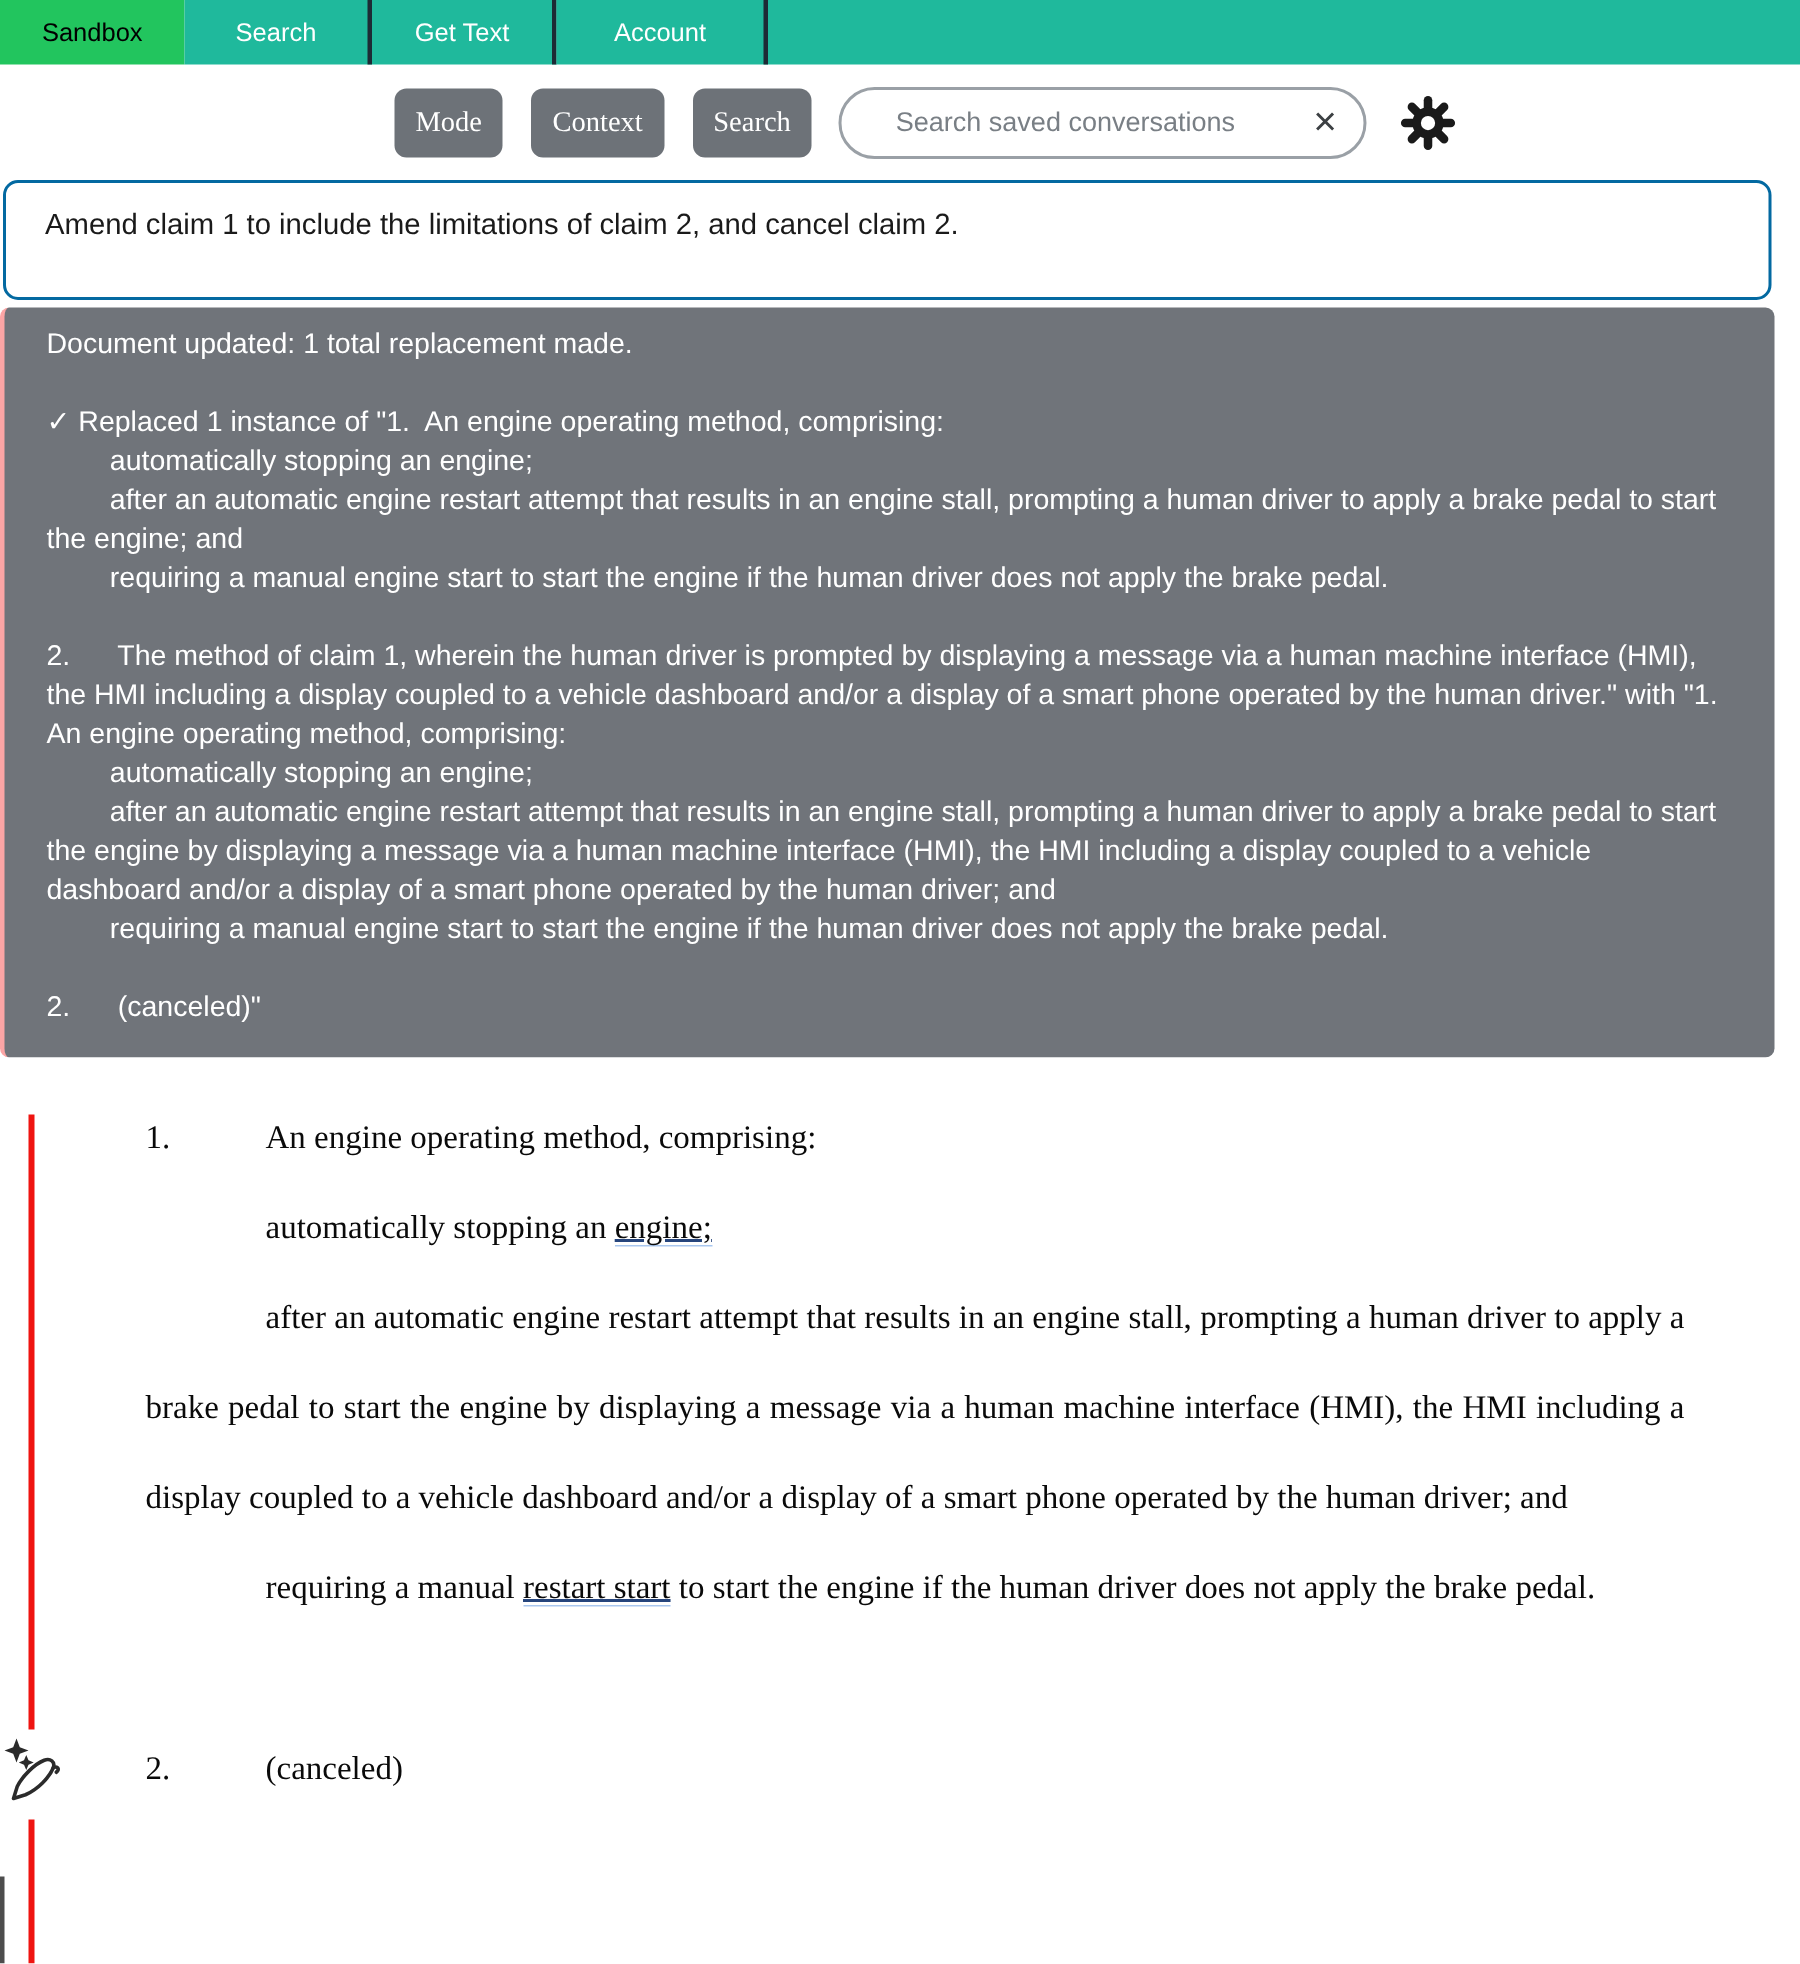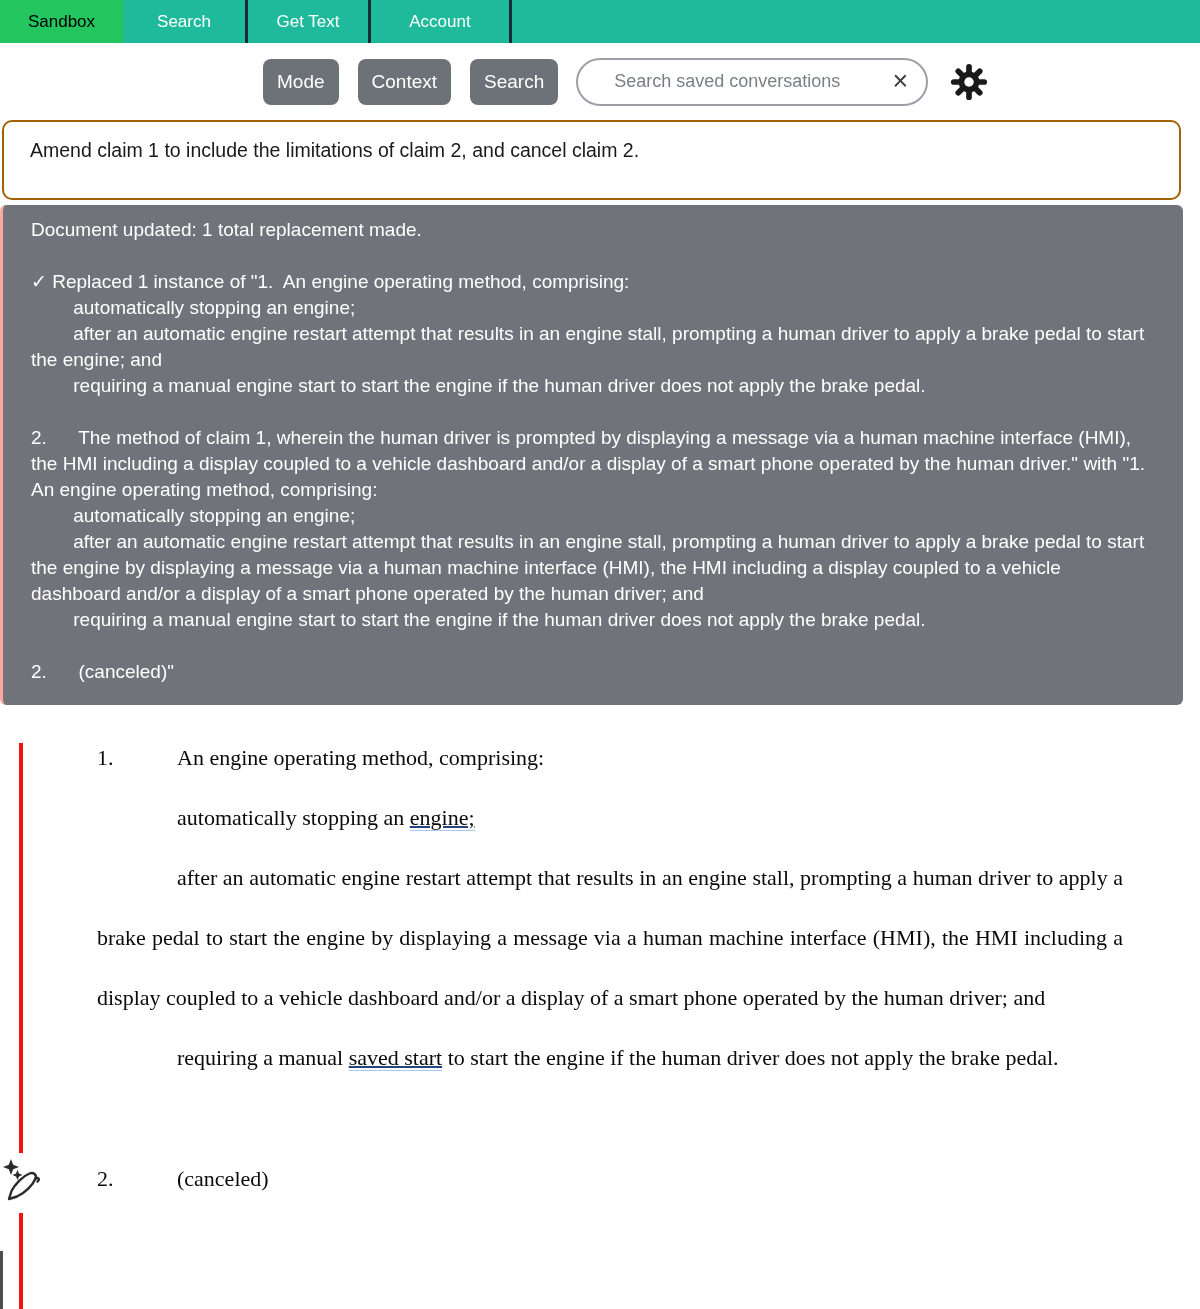--- a/index.html
+++ b/index.html
@@ -12,31 +12,31 @@
   .tab-sandbox { width: 123px; background: #22c55e; color: #000; }
   .tab-green { background: #1fb99c; color: #ffffff; border-right: 3px solid #1d2b35; }
   .tab-search { width: 125px; }
   .tab-gettext { width: 123px; }
   .tab-account { width: 141px; }
   .tab-fill { flex: 1; background: #1fb99c; }
 
   
   .toolbar { display: flex; align-items: center; height: 77px; padding-left: 263px; background: #fff; }
   .tool-btn { height: 46px; padding: 0 14px; margin-right: 19px; border: none; border-radius: 8px;
-              background: #6d7278; color: #fff; font-size: 19px; font-family: Liberation Sans, sans-serif; cursor: pointer; }
+              background: #6d7278; color: #fff; font-size: 19px; font-family: Liberation Serif, serif; cursor: pointer; }
   .search-pill { display: flex; align-items: center; width: 352px; height: 48px; margin-left: 18px;
                  border: 2px solid #9aa0a6; border-radius: 26px; padding: 0 16px 0 36px; background: #fff; gap: 32px; }
   .search-pill input { flex: 1; border: none; outline: none; font-size: 18px; color: #202124;
                        font-family: "Liberation Sans", sans-serif; background: transparent; }
   .search-pill input::placeholder { color: #797f85; }
   .clear-x { font-size: 27px; color: #3c4043; line-height: 1; cursor: pointer; padding: 0 2px; }
   .gear { margin-left: 22px; cursor: pointer; display: flex; align-items: center; }
 
   
-  .prompt-box { margin: 0 19px 0 2px; height: 80px; border: 2px solid #a16207; border-radius: 10px;
+  .prompt-box { margin: 0 19px 0 2px; height: 80px; border: 2px solid #0369a1; border-radius: 10px;
                 padding: 16px 26px; font-size: 19.5px; line-height: 24px; color: #1a1a1a; background: #fff; }
 
   
   .result-panel { margin: 5px 17px 0 0; width: 1183px; min-height: 490px; background: #70747a;
                   border-left: 3px solid #fca5a5; border-radius: 6px; padding: 12px 30px 20px 28px; }
   .result-panel pre { white-space: pre-wrap; font-family: "Liberation Sans", sans-serif;
                       font-size: 19px; line-height: 26px; color: #ffffff; word-wrap: break-word; }
 
   
   .document { position: relative; width: 1200px; height: 614px; background: #fff; }
@@ -130,18 +130,18 @@
           <path d="M7 42 L9.5 34 C13 27 21 19 27.5 16.5 C31.5 15 35 17.5 33.5 21.5 C31 28 23 36 15 39.5 L7 42 Z"></path>
           <path d="M33.5 21.5 C36.5 20 38 22.5 35.5 24.5"></path>
         </g>
       </svg>
     </span>
 
     <div class="doc-content">
         <p class="para numbered"><span class="claim-num">1.</span><span>An engine operating method, comprising:</span></p>
         <p class="para body"><span>automatically stopping an </span><span class="ins-underline">engine;</span></p>
         <p class="para body"><span>after an automatic engine restart attempt that results in an engine stall, prompting a human driver to apply a brake pedal to start the engine by displaying a message via a human machine interface (HMI), the HMI including a display coupled to a vehicle dashboard and/or a display of a smart phone operated by the human driver; and</span></p>
-        <p class="para body"><span>requiring a manual </span><span class="ins-underline">saved start</span><span> to start the engine if the human driver does not apply the brake pedal.</span></p>
+        <p class="para body"><span>requiring a manual </span><span class="ins-underline">restart start</span><span> to start the engine if the human driver does not apply the brake pedal.</span></p>
         <p class="para canceled"><span class="claim-num">2.</span><span>(canceled)</span></p>
       </div>
   </div>
 
 </div>
 
 </body></html>

